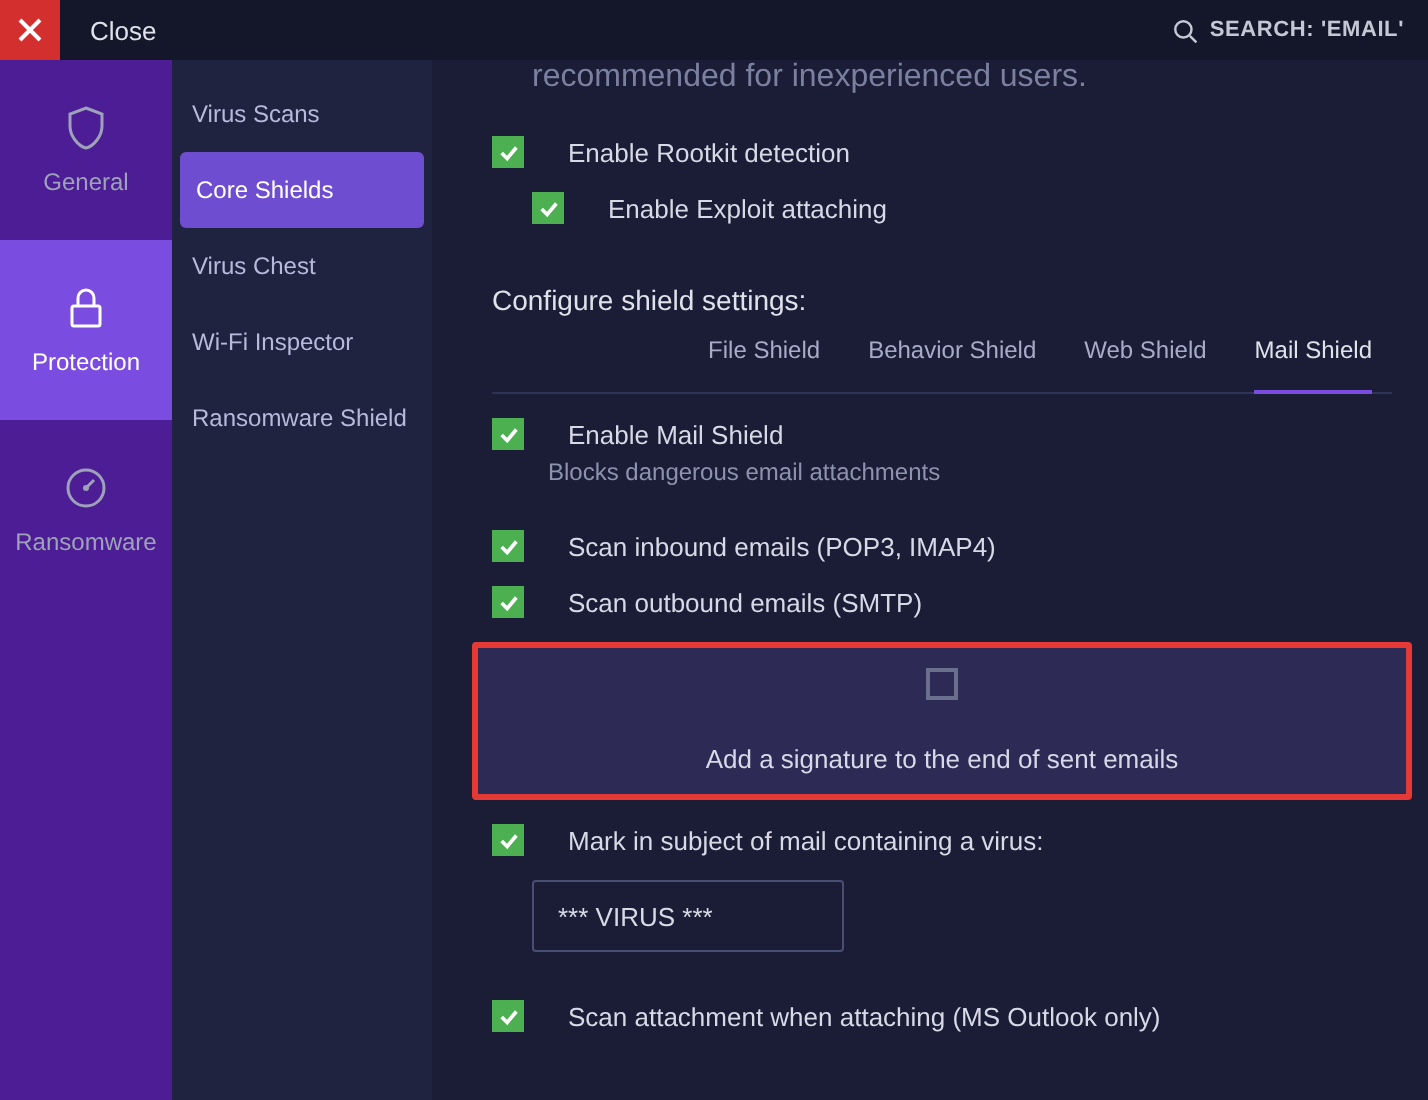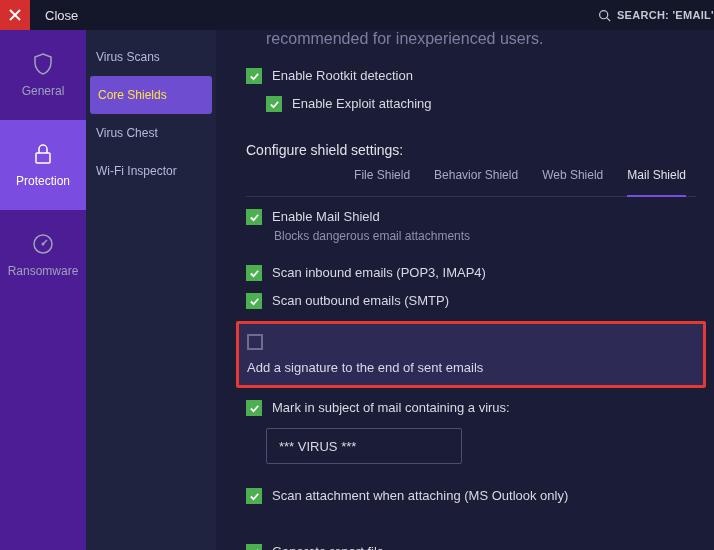--- a/index.html
+++ b/index.html
@@ -2,57 +2,57 @@
 <html><head>
 <meta charset="utf-8">
 <style>
 * { margin: 0; padding: 0; box-sizing: border-box; font-family: -apple-system, BlinkMacSystemFont, "Segoe UI", Arial, sans-serif; }
 body { background: #1a1d35; color: #c4c7d4; width: 714px; height: 550px; overflow: hidden; font-size: 13px; }
 
 .titlebar { height: 30px; background: #141729; display: flex; align-items: center; text-align: right; }
 .close-x { width: 30px; height: 30px; background: #d32f2f; display: flex; align-items: center; justify-content: center; color: #fff; cursor: pointer; }
 .close-x svg { width: 12px; height: 12px; }
 .title-close { margin-left: 15px; color: #e0e2eb; font-size: 13px; }
-.title-search { margin-left: auto; margin-right: 0; display: flex; align-items: center; gap: 6px; font-size: 11px; font-weight: 700; letter-spacing: 0.3px; }
+.title-search { margin-left: auto; margin-right: 12px; display: flex; align-items: center; gap: 6px; font-size: 11px; font-weight: 700; letter-spacing: 0.3px; }
 .title-search svg { width: 13px; height: 13px; }
 
 .body { display: flex; height: calc(100% - 30px); }
 
 .left-nav { width: 86px; background: #4c1d95; display: flex; flex-direction: column; }
 .nav-item { display: flex; flex-direction: column; align-items: center; justify-content: center; height: 90px; gap: 8px; color: #9ea2b8; cursor: pointer; }
 .nav-item.active { background: #7a4ce0; color: #fff; }
 .nav-item svg { width: 24px; height: 24px; }
 .nav-item span { font-size: 12px; }
 
 .sub-nav { width: 130px; background: #1f2340; padding-top: 8px; }
 .sub-item { padding: 12px 10px; font-size: 12px; color: #b7badb; cursor: pointer; }
-.sub-item.active { background: #6e4dd1; color: #fde047; border-radius: 3px; margin: 0 4px; padding: 12px 8px; }
+.sub-item.active { background: #6e4dd1; color: #ffffff; border-radius: 3px; margin: 0 4px; padding: 12px 8px; }
 
 .content { flex: 1; overflow-y: auto; padding: 0 18px 40px 30px; }
 .hint { color: #7c80a0; font-size: 16px; margin-left: 20px; margin-bottom: 14px; }
 
-.check-row { display: flex; align-items: flex-start; gap: 10px; padding: 6px 0; }
+.check-row { display: flex; align-items: center; gap: 22px; padding: 6px 0; }
 .check-row.indent { margin-left: 20px; }
 .check-row label { color: #d7d9e6; font-size: 13px; }
 .sub-text { color: #8e92ae; font-size: 12px; margin-left: 28px; margin-top: -2px; margin-bottom: 6px; }
 
 .chk { width: 16px; height: 16px; border: 2px solid #4caf50; background: #4caf50; display: flex; align-items: center; justify-content: center; flex-shrink: 0; cursor: pointer; }
 .chk svg { width: 11px; height: 11px; }
 .chk.unchecked { background: transparent; border-color: #6b6f8e; }
 
 .section-head { color: #e0e2eb; font-size: 14px; margin: 24px 0 10px 0; }
 
 .tabs { display: flex; justify-content: flex-end; gap: 24px; border-bottom: 1px solid #2f3356; padding-bottom: 8px; margin-bottom: 6px; padding-right: 10px; }
 .tab { font-size: 12px; color: #a8abc7; cursor: pointer; padding-bottom: 6px; }
 .tab.active { color: #e0e2eb; border-bottom: 2px solid #7a4ce0; margin-bottom: -9px; padding-bottom: 7px; }
 
 .highlight-box { border: 3px solid #e53935; background: #2e2a56; padding: 10px 8px; margin: 6px -10px 6px -10px; border-radius: 2px; }
 .highlight-box .check-row { padding: 0; flex-direction: column; }
 
-.text-input { margin-left: 20px; margin-top: 6px; width: 196px; height: 36px; background: transparent; border: 1px solid #4a4e72; color: #d7d9e6; padding: 0 12px; font-size: 13px; border-radius: 2px; }
+.text-input { margin-left: 20px; margin-top: 6px; width: 156px; height: 36px; background: transparent; border: 1px solid #4a4e72; color: #d7d9e6; padding: 0 12px; font-size: 13px; border-radius: 2px; }
 
 .gap-lg { height: 28px; }
 </style>
 </head>
 <body>
 
 <div class="titlebar">
   <div class="close-x">
     <svg viewBox="0 0 12 12">
         <path d="M1 1 L11 11 M11 1 L1 11" stroke="#fff" stroke-width="2" fill="none"></path>
@@ -92,20 +92,21 @@
         </svg>
       <span>Ransomware</span>
     </div>
   </div>
 
   <div class="sub-nav">
     <div class="sub-item">Virus Scans</div>
     <div class="sub-item active">Core Shields</div>
     <div class="sub-item">Virus Chest</div>
     <div class="sub-item">Wi-Fi Inspector</div>
+    <div class="sub-item">Ransomware Shield</div>
   </div>
 
   <div class="content">
     <div class="hint">recommended for inexperienced users.</div>
 
     <div class="check-row">
       <div class="chk">
         <svg viewBox="0 0 12 12">
             <path d="M2 6 L5 9 L10 3" stroke="#fff" stroke-width="2" fill="none"></path>
           </svg>

